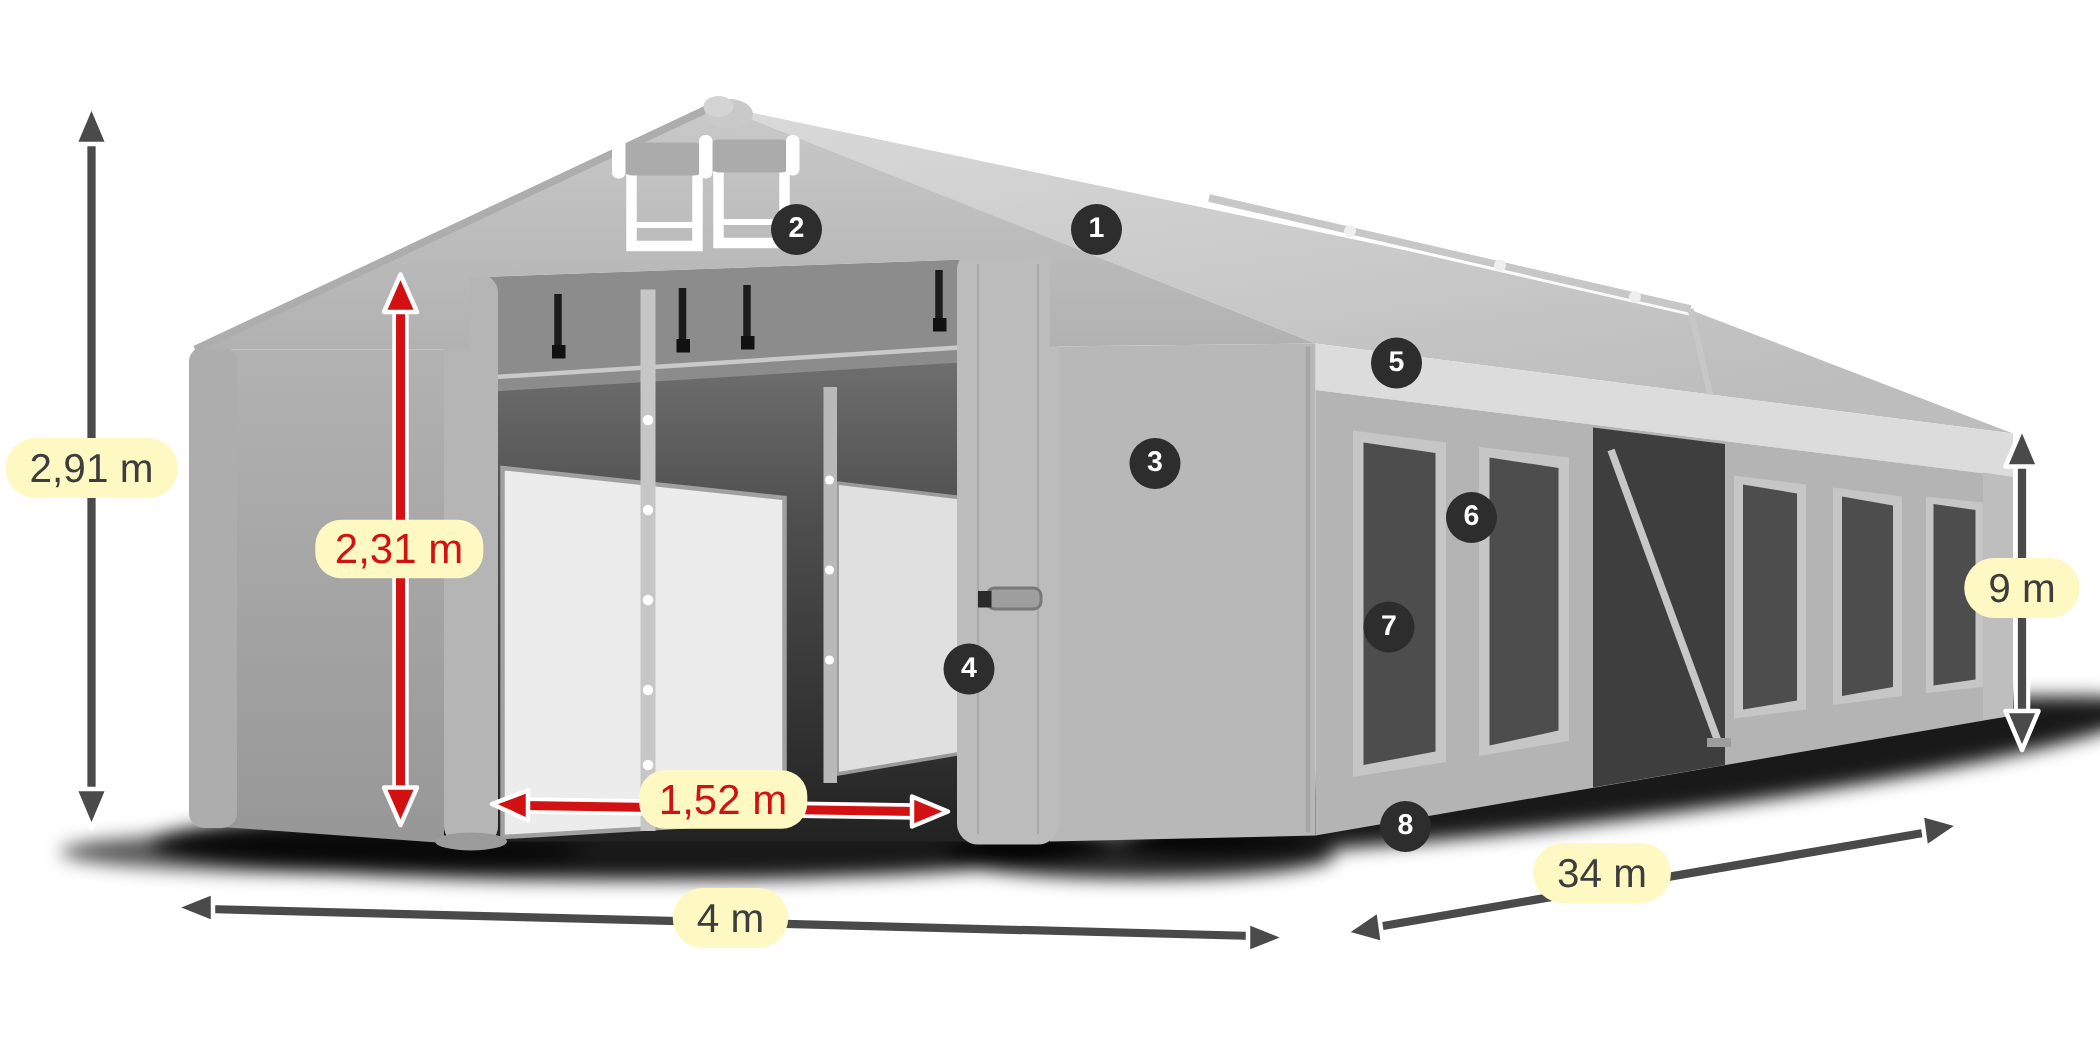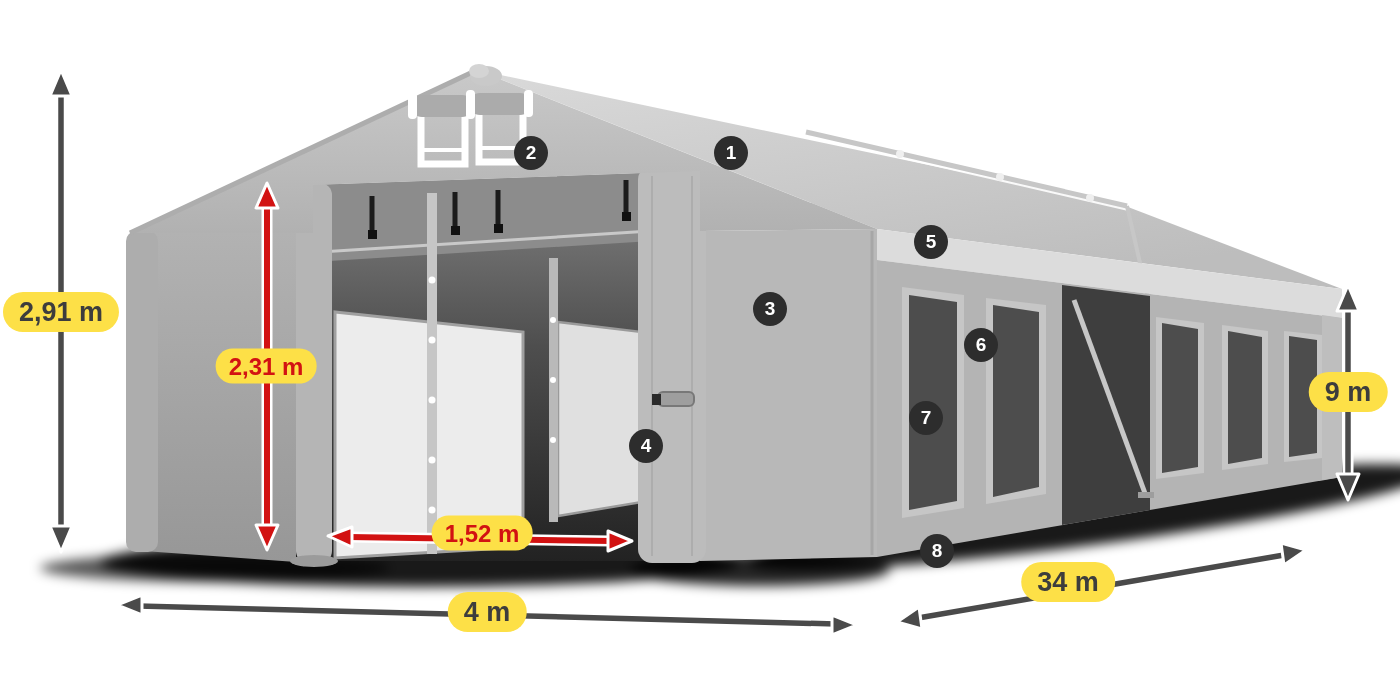--- a/index.html
+++ b/index.html
@@ -1,22 +1,22 @@
 <!DOCTYPE html>
 <html><head>
 <meta charset="utf-8">
 <style>
   html,body{margin:0;padding:0;background:#ffffff;}
   .stage{position:relative;width:1400px;height:700px;background:#ffffff;overflow:hidden;
          font-family:"Liberation Sans",sans-serif;}
   .stage svg{position:absolute;left:0;top:0;}
-  .pill{position:absolute;transform:translate(-50%,-50%);background:#fde047;border-radius:20px;
-        font-weight:700;color:#3d3d3d;font-size:27px;line-height:1;padding:7px 16px 6px 16px;
+  .pill{position:absolute;transform:translate(-50%,-50%);background:#fef9c3;border-radius:20px;
+        font-weight:400;color:#3d3d3d;font-size:27px;line-height:1;padding:7px 16px 6px 16px;
         white-space:nowrap;text-align:left;}
-  .pill.red{color:#d21212;font-size:24px;border-radius:17px;padding:6px 13px 5px 13px;}
+  .pill.red{color:#d21212;font-size:28px;border-radius:17px;padding:6px 13px 5px 13px;}
   .badge{position:absolute;width:34px;height:34px;border-radius:50%;background:#2d2d2d;
          color:#ffffff;font-weight:700;font-size:19px;line-height:34px;text-align:center;
          transform:translate(-50%,-50%);}
 </style>
 </head>
 <body>
 
 <div class="stage">
 
 <svg width="1400" height="700" viewBox="0 0 1400 700">

